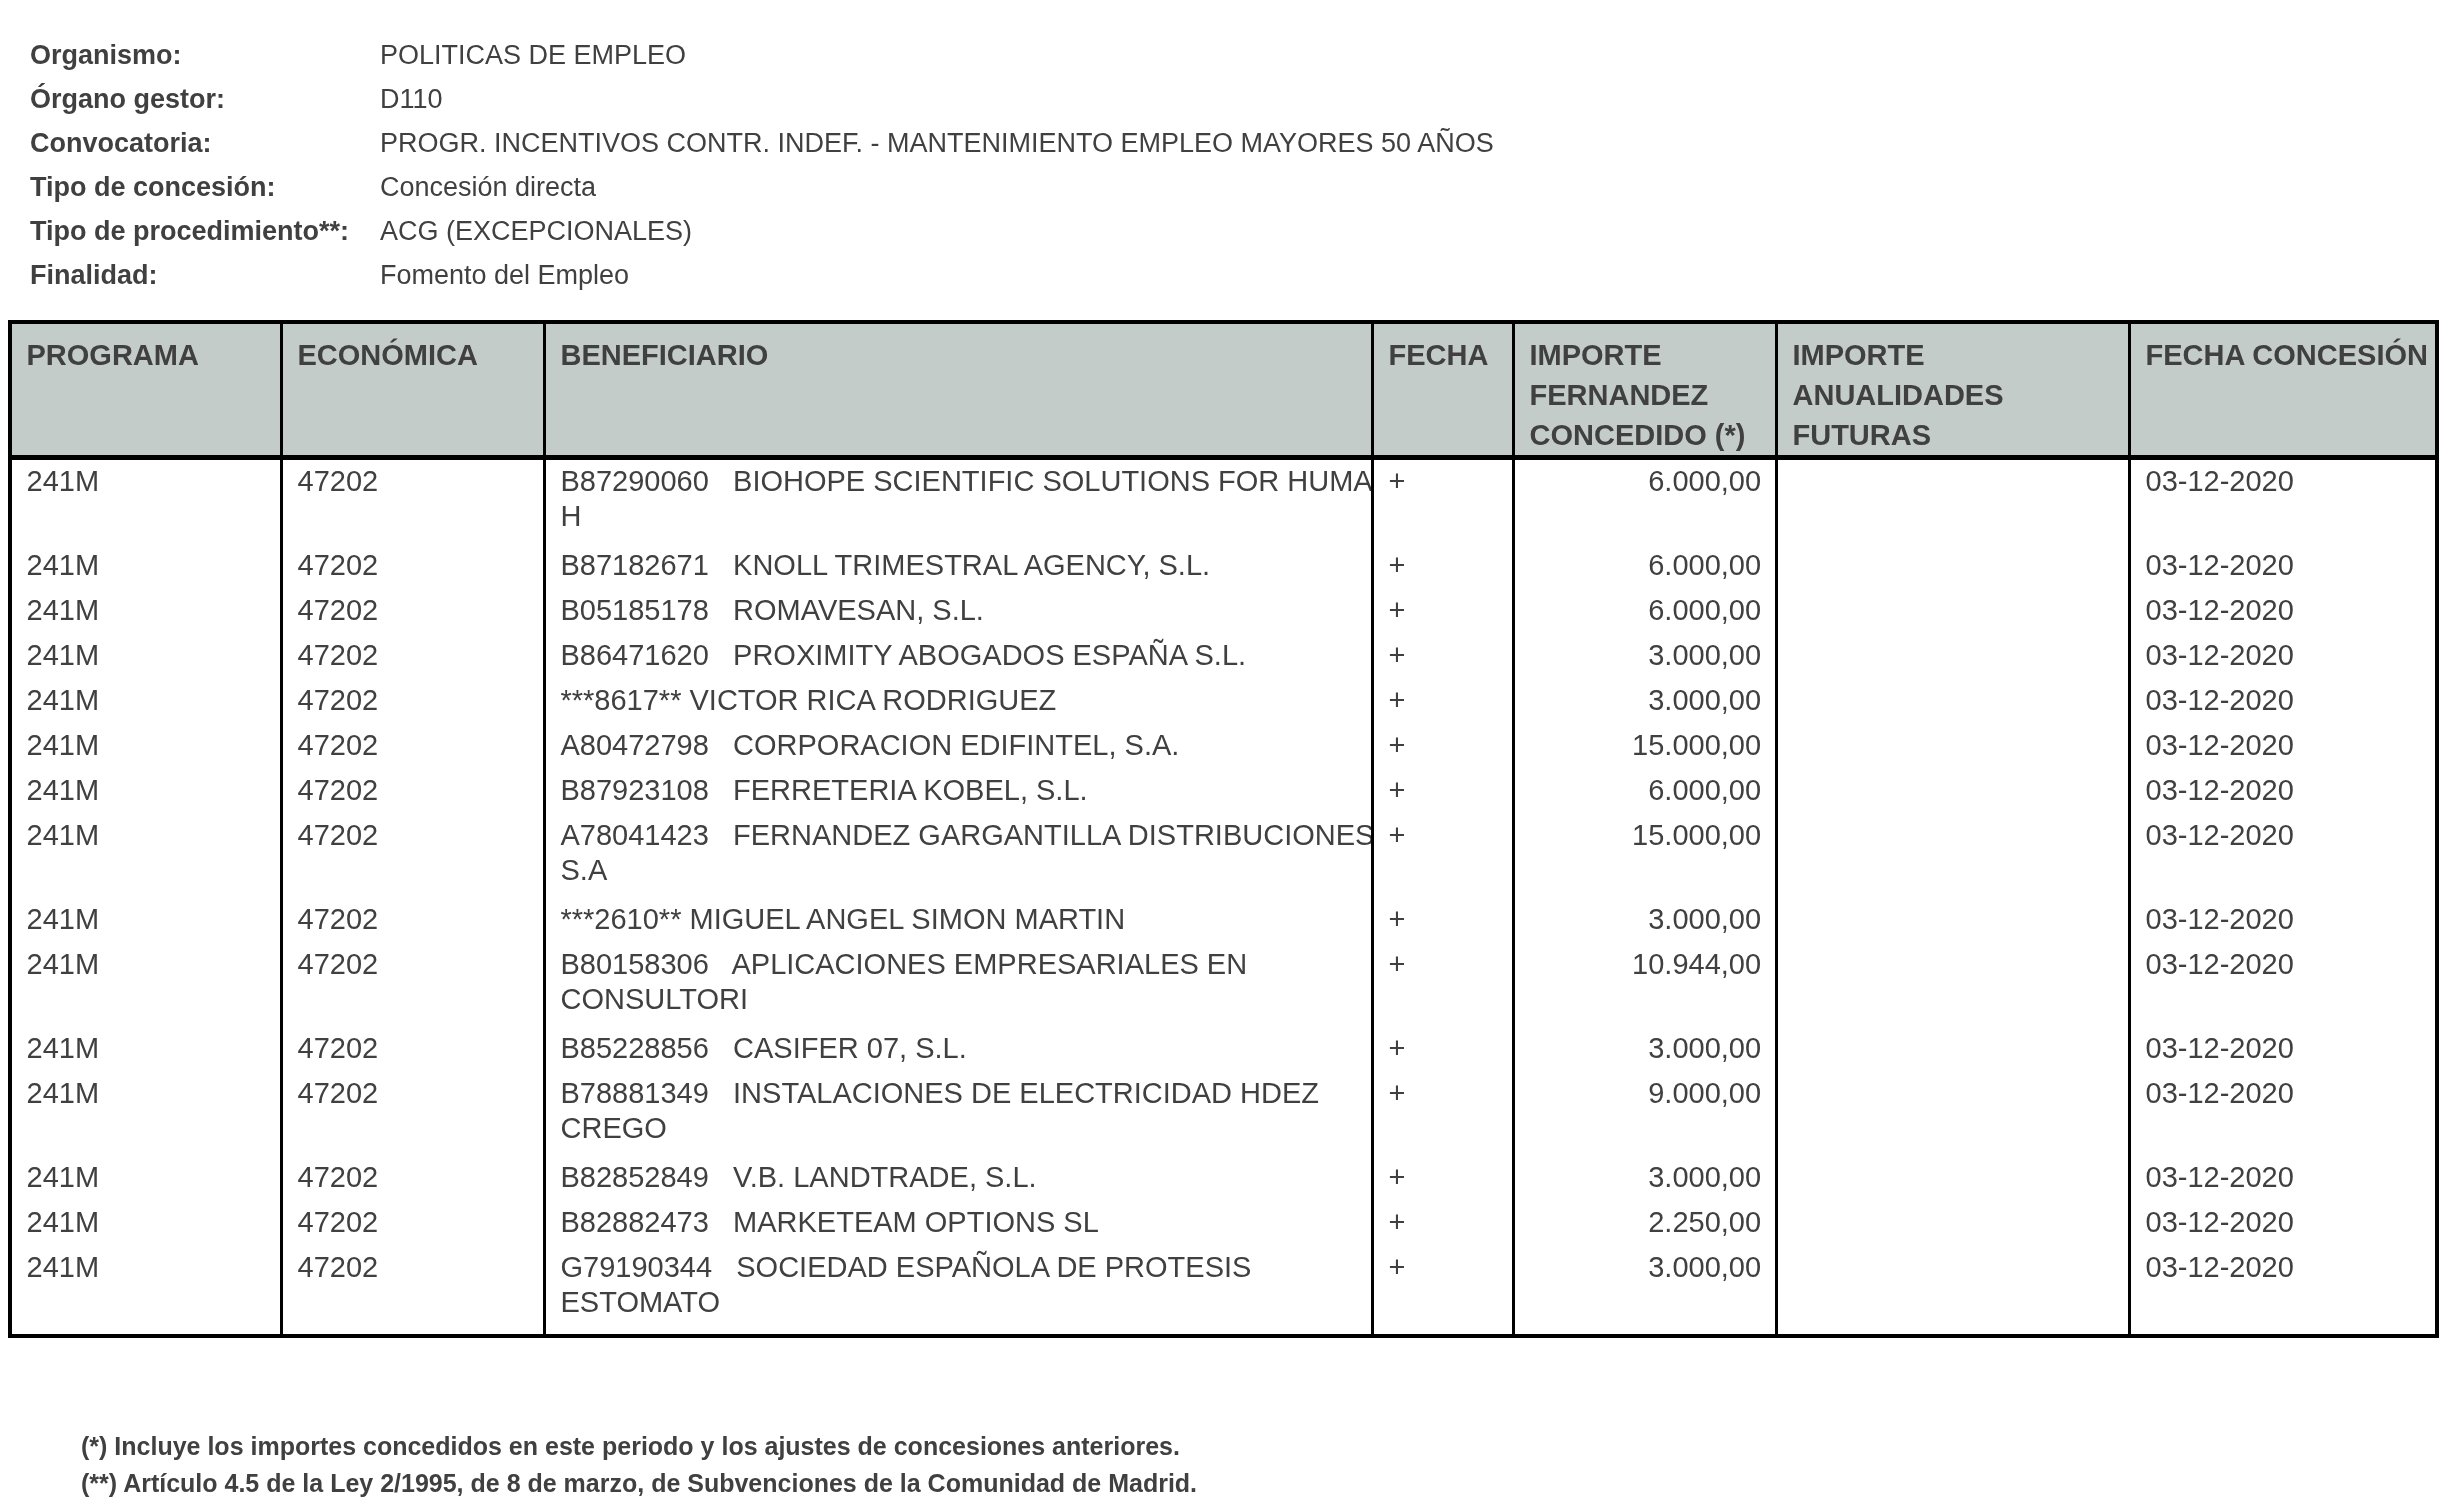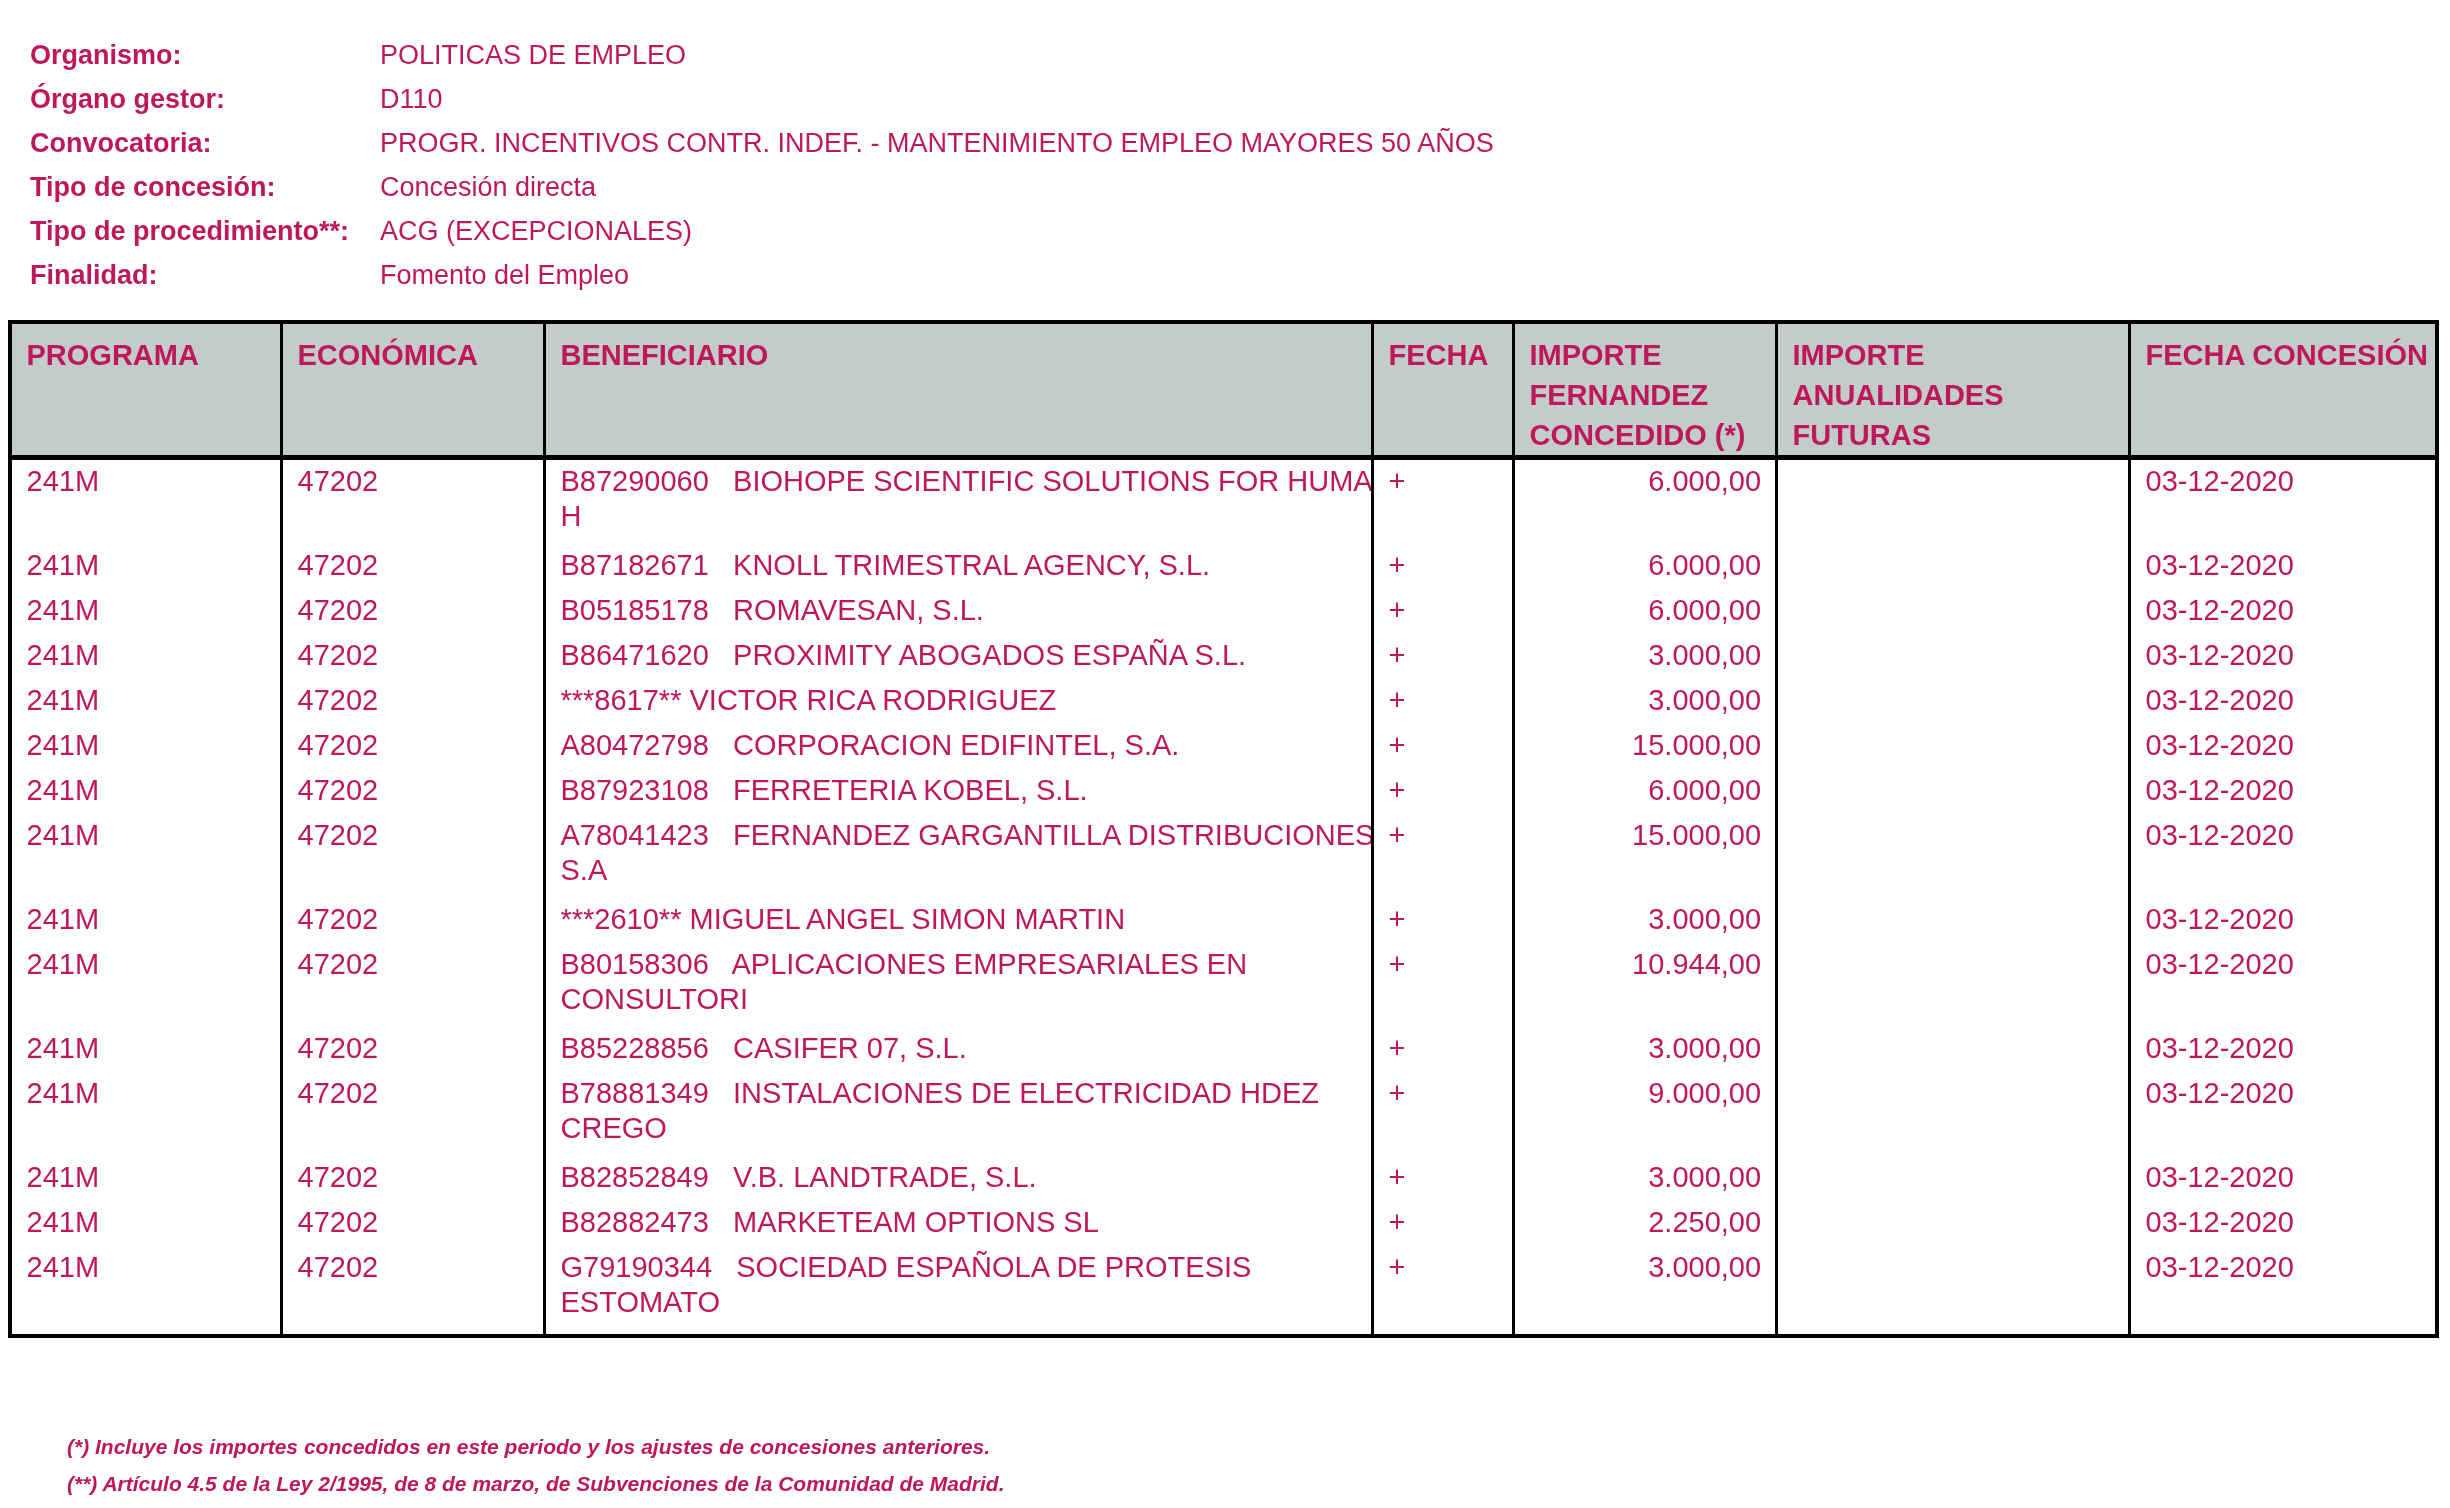--- a/index.html
+++ b/index.html
@@ -1,21 +1,21 @@
 <!DOCTYPE html>
 <html style="font-size:12px"><head>
 <meta charset="utf-8">
 <style>
   html, body { margin: 0; padding: 0; background: #ffffff; }
   .page {
     position: relative;
     width: 2450px;
     height: 1509px;
     background: #ffffff;
-    color: #be185d;
+    color: #404040;
     font-family: "Liberation Sans", "DejaVu Sans", sans-serif;
     overflow: hidden;
   }
 
   
   .meta { position: absolute; left: 30px; top: 33px; }
   .meta-row { display: flex; line-height: 44px; font-size: 27px; }
   .meta-label { width: 350px; flex-shrink: 0; font-weight: bold; white-space: nowrap; }
   .meta-value { white-space: nowrap; }
 
@@ -60,25 +60,24 @@
 
   td.c-signo { padding-left: 21px; }
   td.c-imp   { text-align: right; padding-right: 19.4px; }
   td.c-fecha { padding-left: 16.4px; }
 
   tr.filler td { height: auto; }
 
   
   .footnotes {
     position: absolute;
-    left: 67px;
+    left: 81px;
     top: 1428px;
-    font-size: 21px;
+    font-size: 25px;
     font-weight: bold;
-    font-style: italic;
     line-height: 37px;
   }
 </style>
 </head>
 <body>
 
 <div class="page">
 
   <div class="meta">
     <div class="meta-row">

